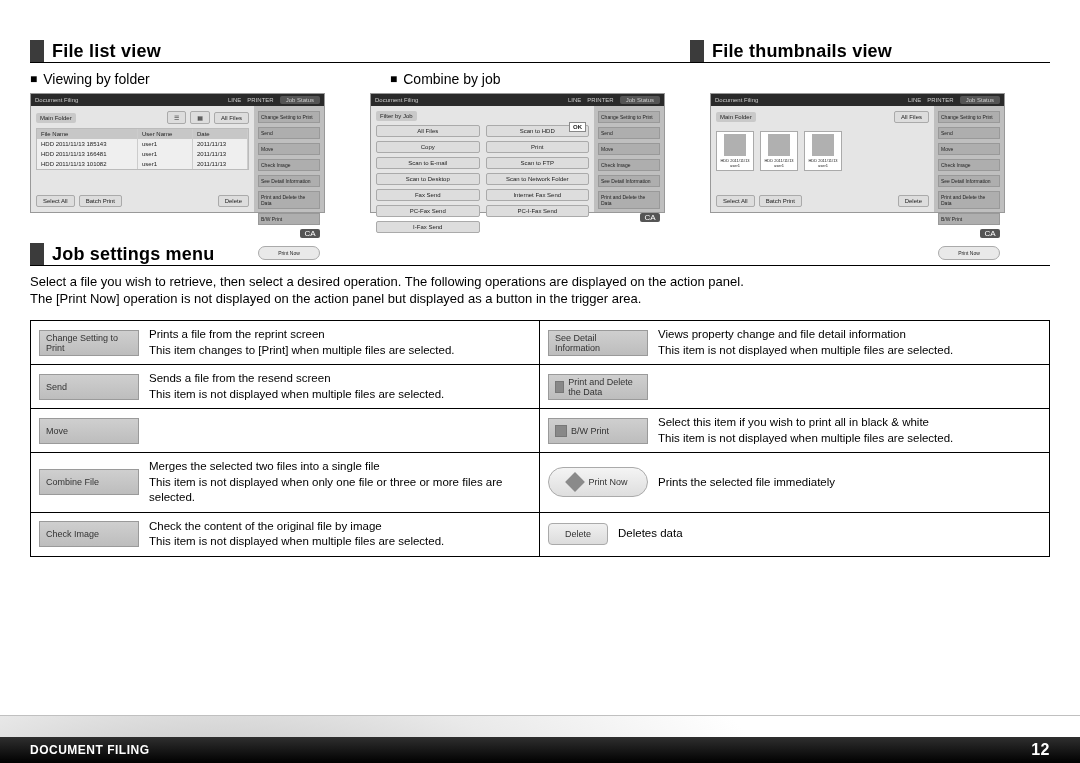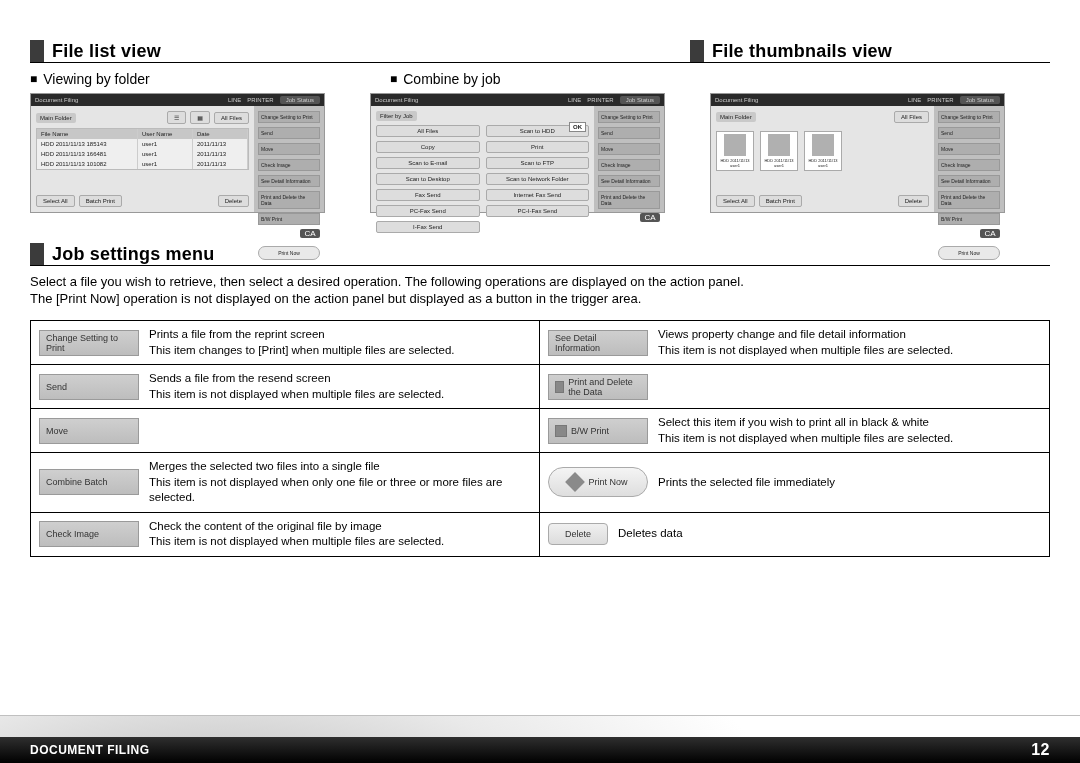--- a/index.html
+++ b/index.html
@@ -413,21 +413,21 @@
       </div>
       <div class="settings-cell">
         <div class="label-chip with-icon">
           <div class="ic"></div>
           <span>B/W Print</span>
         </div>
         <div class="cell-desc">Select this item if you wish to print all in black &amp; white<br>This item is not displayed when multiple files are selected.</div>
       </div>
       <div class="settings-cell">
         <div class="label-chip">
-          <span>Combine Batch</span>
+          <span>Combine File</span>
         </div>
         <div class="cell-desc">Merges the selected two files into a single file<br>This item is not displayed when only one file or three or more files are selected.</div>
       </div>
       <div class="settings-cell">
         <div class="label-pill">
           <div class="diamond"></div>
           <span>Print Now</span>
         </div>
         <div class="cell-desc">Prints the selected file immediately</div>
       </div>

